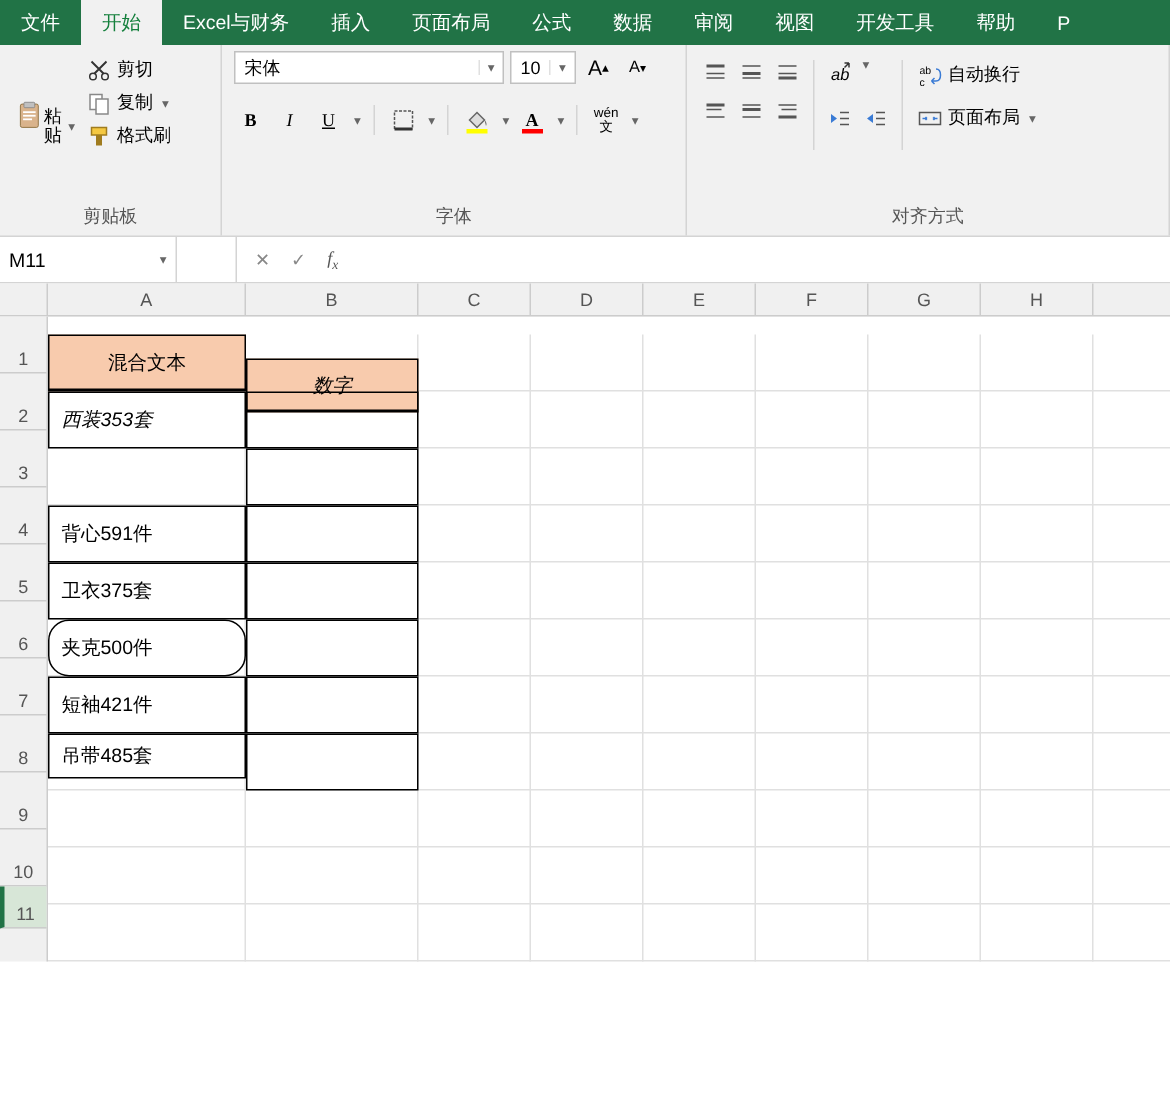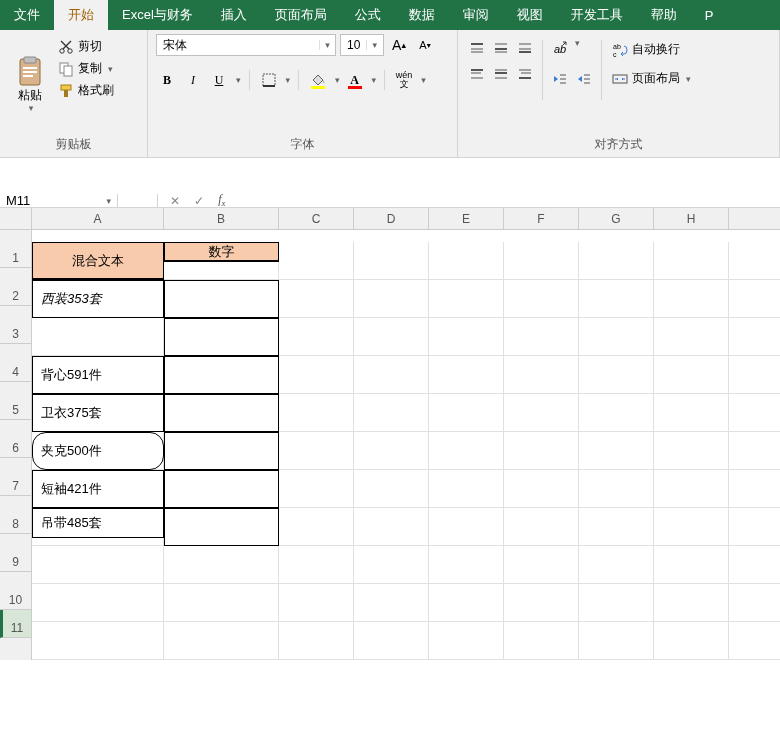--- a/index.html
+++ b/index.html
@@ -1,29 +1,29 @@
 <!DOCTYPE html>
 <html><head>
 <meta charset="utf-8">
 <style>
 * { box-sizing: border-box; margin: 0; padding: 0; }
 body { font-family: "Microsoft YaHei", sans-serif; font-size: 12px; background: #fff; width: 780px; height: 740px; overflow: hidden; }
 
 
 .ribbon-tabs { background: #217346; height: 30px; display: flex; align-items: stretch; color: #fff; }
 .ribbon-tab { padding: 0 14px; display: flex; align-items: center; cursor: pointer; font-size: 13px; }
-.ribbon-tab.active { background: #f1f1f1; color: #a16207; }
+.ribbon-tab.active { background: #f1f1f1; color: #15803d; }
 
 
 .ribbon { background: #f1f1f1; border-bottom: 1px solid #d4d4d4; height: 128px; display: flex; }
 .group { border-right: 1px solid #d4d4d4; padding: 4px 8px 2px 8px; display: flex; flex-direction: column; justify-content: space-between; position: relative; }
 .group-content { display: flex; gap: 2px; flex: 1; }
 .group-label { text-align: center; font-size: 12px; color: #555; padding: 2px 0; position: relative; }
 
-.big-btn { display: flex; flex-direction: column; align-items: center; justify-content: center; width: 44px; padding: 2px; cursor: pointer; }
+.big-btn { display: flex; flex-direction: row; align-items: center; justify-content: center; width: 44px; padding: 2px; cursor: pointer; }
 .big-btn .icon-box { width: 32px; height: 32px; margin-bottom: 2px; }
 .big-btn .lbl { font-size: 12px; line-height: 1.1; }
 .small-btn-col { display: flex; flex-direction: column; gap: 3px; padding-top: 3px; }
 .small-btn { display: flex; align-items: center; gap: 4px; padding: 1px 4px; cursor: pointer; font-size: 12px; white-space: nowrap; }
 .ic { display: inline-flex; width: 16px; height: 16px; align-items: center; justify-content: center; }
 .caret { font-size: 9px; color: #666; margin-left: 2px; }
 
 .font-top { display: flex; gap: 4px; align-items: center; }
 .combo { display: flex; align-items: center; background: #fff; border: 1px solid #c0c0c0; height: 22px; }
 .combo .txt { padding: 0 6px; font-size: 12px; }
@@ -32,21 +32,21 @@
 .font-size { width: 44px; }
 .btnrow { display: flex; gap: 4px; align-items: center; margin-top: 6px; }
 .sq { width: 22px; height: 22px; display: inline-flex; align-items: center; justify-content: center; border: 1px solid transparent; cursor: pointer; }
 .colorbar { position: absolute; bottom: 1px; left: 3px; right: 3px; height: 3px; }
 
 .align-grid { display: grid; grid-template-columns: repeat(3, 22px); grid-template-rows: repeat(2, 22px); gap: 2px; }
 
 .sep { width: 1px; background: #d4d4d4; margin: 6px 4px; }
 
 
-.namebox-row { height: 14px; border-bottom: 1px solid #d4d4d4; display: flex; align-items: stretch; background: #fff; margin-top: 36px; }
+.namebox-row { height: 31px; border-bottom: 1px solid #d4d4d4; display: flex; align-items: stretch; background: #fff; }
 .namebox { width: 118px; border-right: 1px solid #d4d4d4; display: flex; align-items: center; padding: 0 6px; font-size: 13px; justify-content: space-between; }
 .fx-gap { width: 40px; border-right: 1px solid #d4d4d4; }
 .fx-btns { display: flex; align-items: center; gap: 14px; padding: 0 12px; color: #888; }
 .fx-btns .fxlbl { font-style: italic; font-family: serif; color: #555; }
 .formula-input { flex: 1; border: none; outline: none; padding: 0 6px; font-size: 13px; }
 
 
 .grid-wrap { position: relative; }
 .col-headers { display: flex; height: 22px; background: #f0f0f0; border-bottom: 1px solid #ccc; }
 .corner { width: 32px; border-right: 1px solid #ccc; background: #f0f0f0; }
@@ -346,21 +346,21 @@
         <div class="gridline-row" style="top: 113px; width: 100%;"></div>
         <div class="gridline-row" style="top: 151px; width: 100%;"></div>
         <div class="gridline-row" style="top: 189px; width: 100%;"></div>
         <div class="gridline-row" style="top: 227px; width: 100%;"></div>
         <div class="gridline-row" style="top: 265px; width: 100%;"></div>
         <div class="gridline-row" style="top: 303px; width: 100%;"></div>
         <div class="gridline-row" style="top: 341px; width: 100%;"></div>
         <div class="gridline-row" style="top: 379px; width: 100%;"></div>
         <div class="gridline-row" style="top: 417px; width: 100%;"></div>
         <div class="data-cell hdr-cell" style="left: 0px; top: 0px; width: 132px; height: 38px;">混合文本</div>
-        <div class="data-cell hdr-cell" style="left: 132px; top: 0px; width: 115px; height: 20px;">数字</div>
+        <div class="data-cell hdr-cell" style="left: 132px; top: 16px; width: 115px; height: 36px; font-style: italic;">数字</div>
         <div class="data-cell" style="left: 0px; top: 38px; width: 132px; height: 38px; font-style: italic;">西装353套</div>
         <div class="data-cell" style="left: 132px; top: 38px; width: 115px; height: 38px;"></div>
         <div class="data-cell" style="left: 132px; top: 76px; width: 115px; height: 38px;"></div>
         <div class="data-cell" style="left: 0px; top: 114px; width: 132px; height: 38px;">背心591件</div>
         <div class="data-cell" style="left: 132px; top: 114px; width: 115px; height: 38px;"></div>
         <div class="data-cell" style="left: 0px; top: 152px; width: 132px; height: 38px;">卫衣375套</div>
         <div class="data-cell" style="left: 132px; top: 152px; width: 115px; height: 38px;"></div>
         <div class="data-cell" style="left: 0px; top: 190px; width: 132px; height: 38px; border-radius: 14px;">夹克500件</div>
         <div class="data-cell" style="left: 132px; top: 190px; width: 115px; height: 38px;"></div>
         <div class="data-cell" style="left: 0px; top: 228px; width: 132px; height: 38px; text-align: right;">短袖421件</div>

